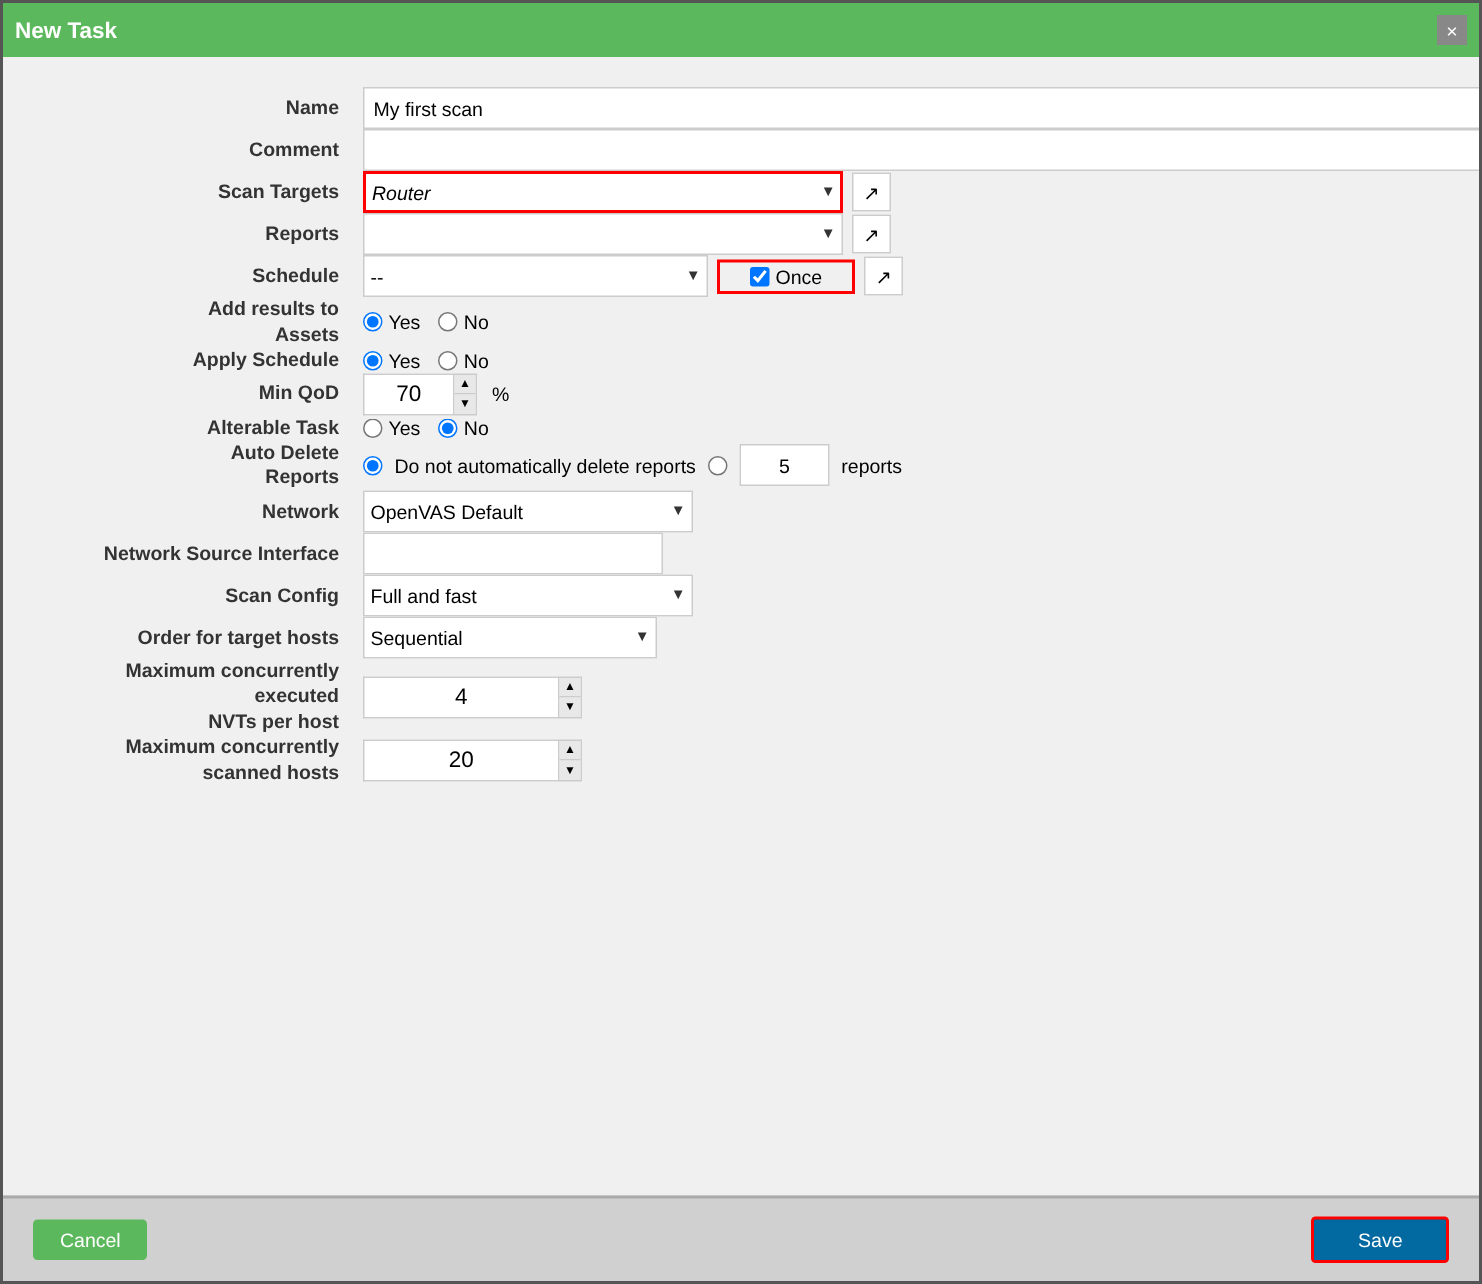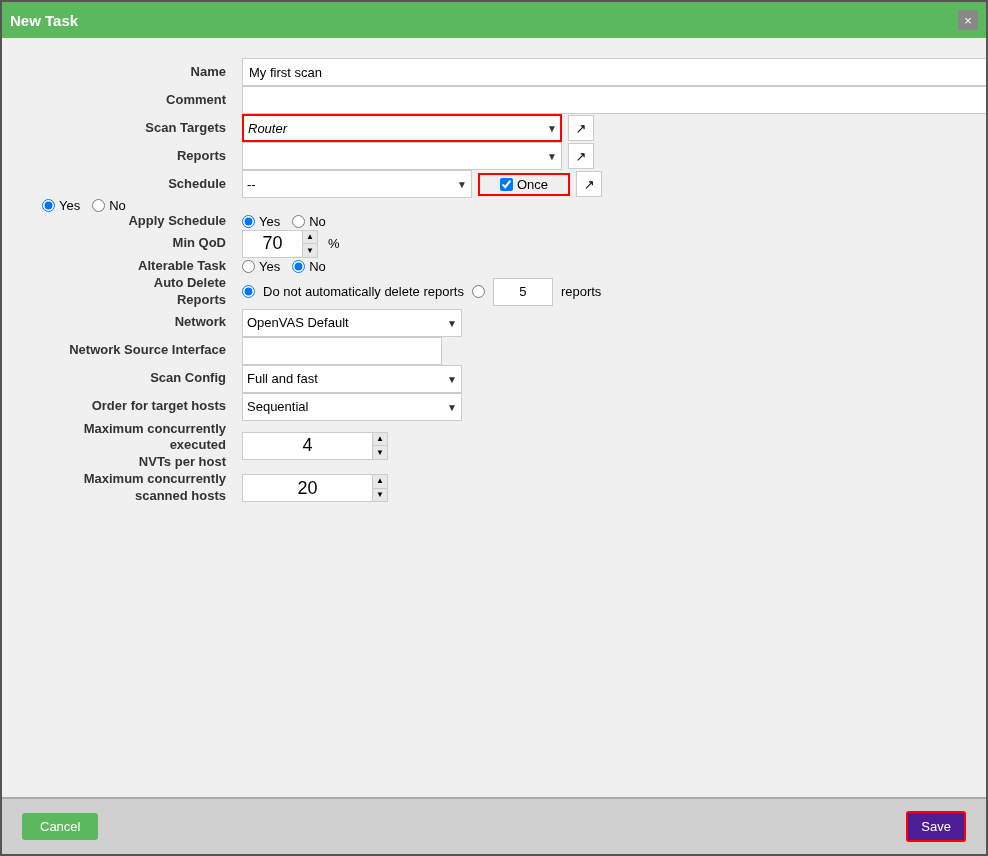--- a/index.html
+++ b/index.html
@@ -137,21 +137,21 @@
     .number-input-group {
       display: flex;
       align-items: center;
     }
     .number-input-group input {
       width: 60px;
       height: 28px;
       border: 1px solid #ccc;
       border-right: none;
       text-align: center;
-      font-size: 18px;
+      font-size: 15px;
     }
     .spinner-col {
       display: flex;
       flex-direction: column;
       border: 1px solid #ccc;
       height: 28px;
     }
     .spinner-col button {
       flex: 1;
       border: none;
@@ -182,24 +182,24 @@
     .btn-cancel {
       background: #5cb85c;
       color: white;
       border: none;
       padding: 6px 18px;
       font-size: 13px;
       cursor: pointer;
       border-radius: 3px;
     }
     .btn-save {
-      background: #4c1d95;
+      background: #0369a1;
       color: white;
       border: 2px solid red;
-      padding: 6px 13px;
+      padding: 6px 29px;
       font-size: 13px;
       cursor: pointer;
       border-radius: 3px;
     }
     .auto-delete-section {
       display: flex;
       flex-direction: row;
       gap: 8px;
     }
     .auto-delete-row {
@@ -285,20 +285,22 @@
           <input type="checkbox" id="once-cb" checked="" style="">
           <label for="once-cb">Once</label>
         </div>
         <button class="icon-btn" title="New Schedule">
           <span>↗</span>
         </button>
       </div>
     </div>
 
     <div class="form-row">
+      <div class="form-label" style="white-space:pre-line;">Add results to
+Assets</div>
       <div class="form-control-wrap radio-group">
         <div class="radio-item">
           <input type="radio" name="add_results" id="ar-yes" checked="" style="">
           <label for="ar-yes">Yes</label>
         </div>
         <div class="radio-item">
           <input type="radio" name="add_results" id="ar-no" style="">
           <label for="ar-no">No</label>
         </div>
       </div>
@@ -390,21 +392,21 @@
             <option>Full and fast</option>
           </select>
         </div>
       </div>
     </div>
 
     <div class="form-row">
       <div class="form-label">Order for target hosts</div>
       <div class="form-control-wrap">
         <div class="select-wrapper">
-          <select style="width:220px">
+          <select style="width:196px">
             <option>Sequential</option>
           </select>
         </div>
       </div>
     </div>
 
     <div class="form-row">
       <div class="form-label" style="white-space:pre-line;">Maximum concurrently executed
 NVTs per host</div>
       <div class="form-control-wrap">

